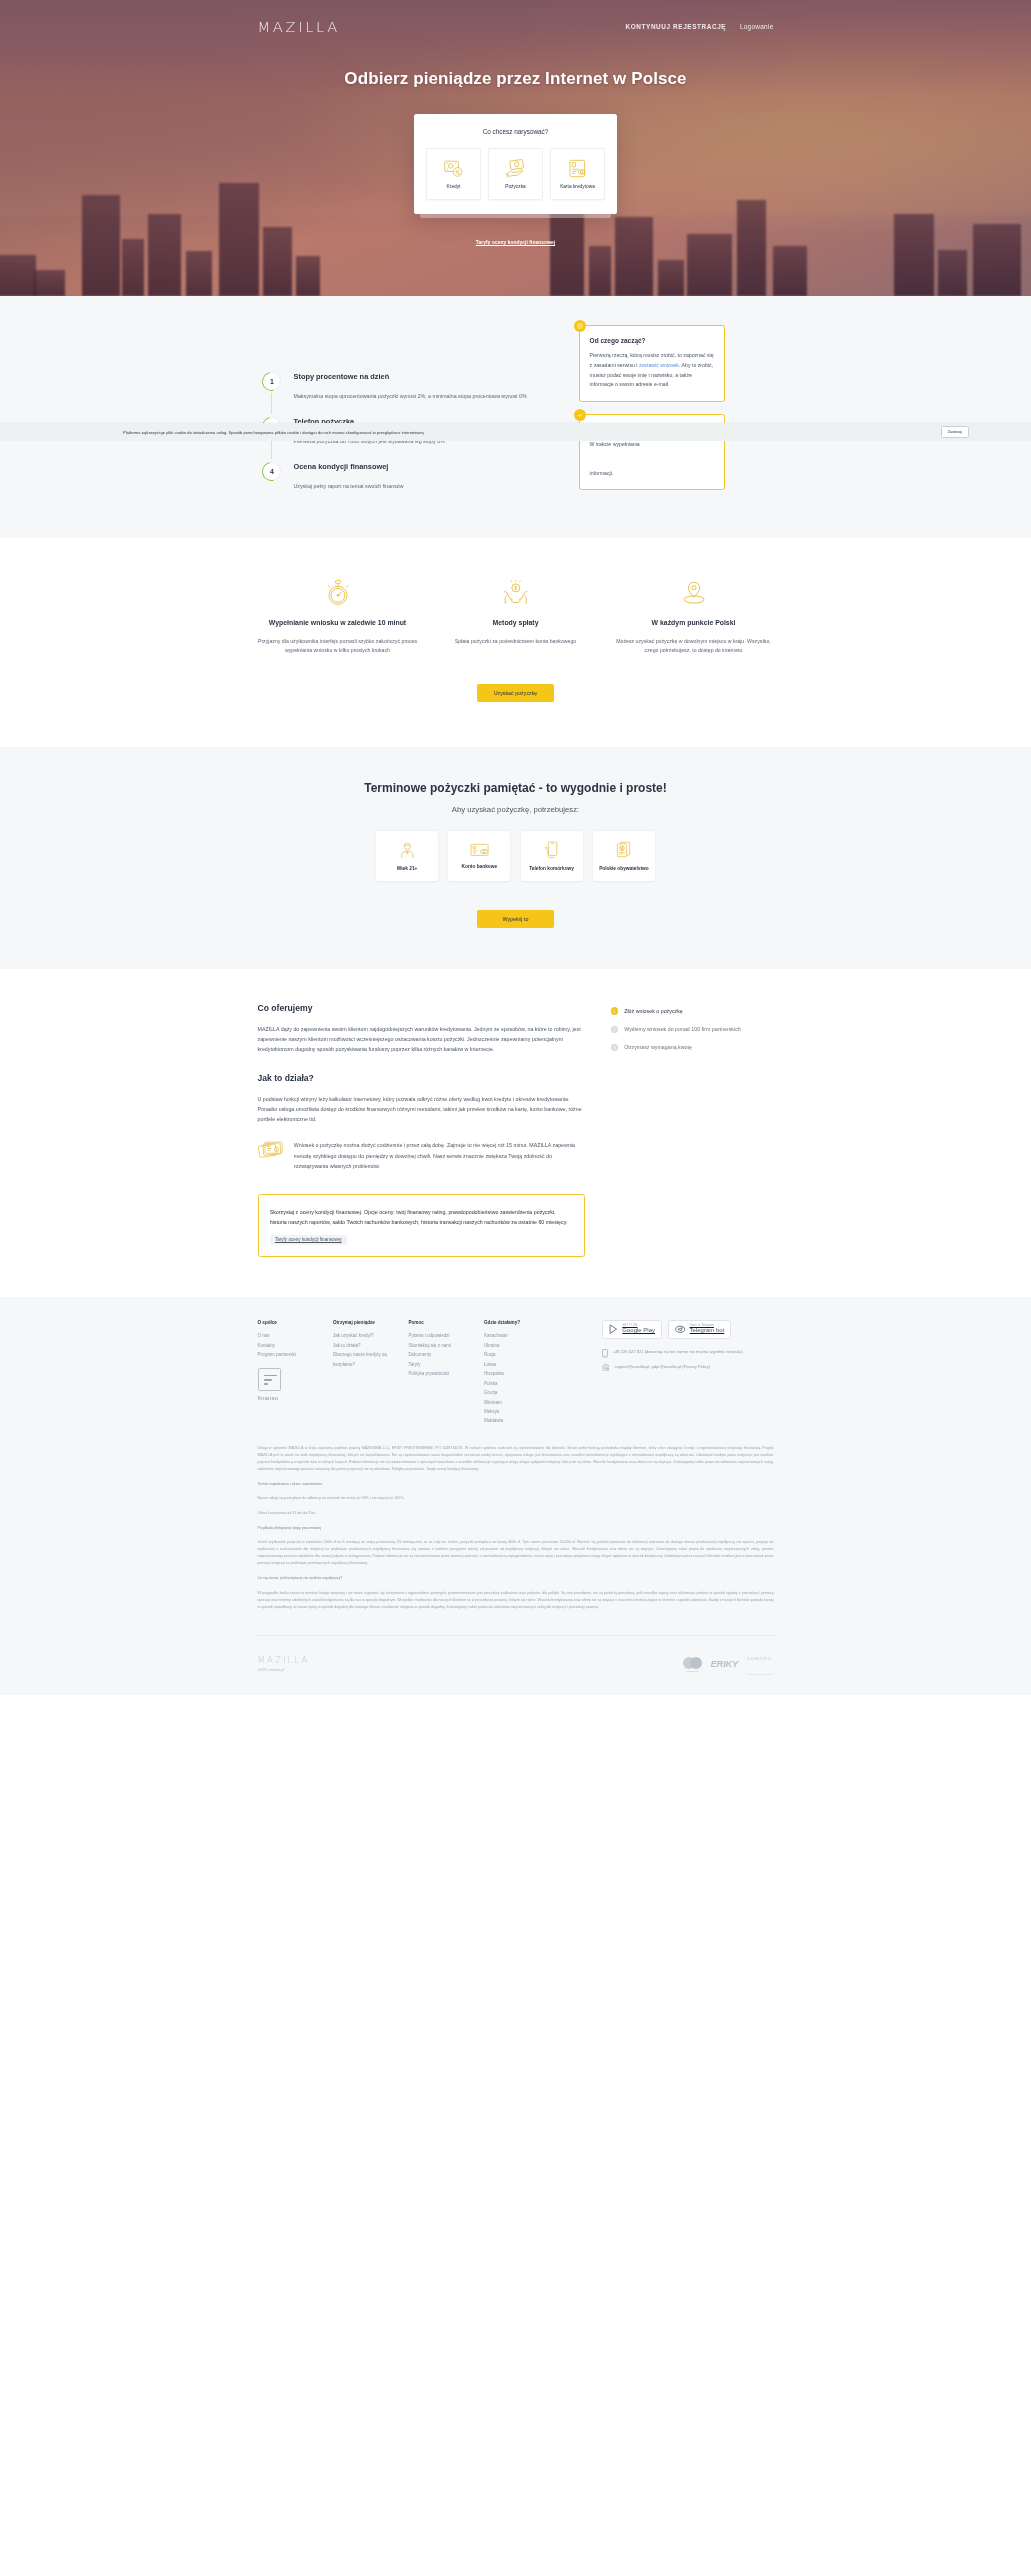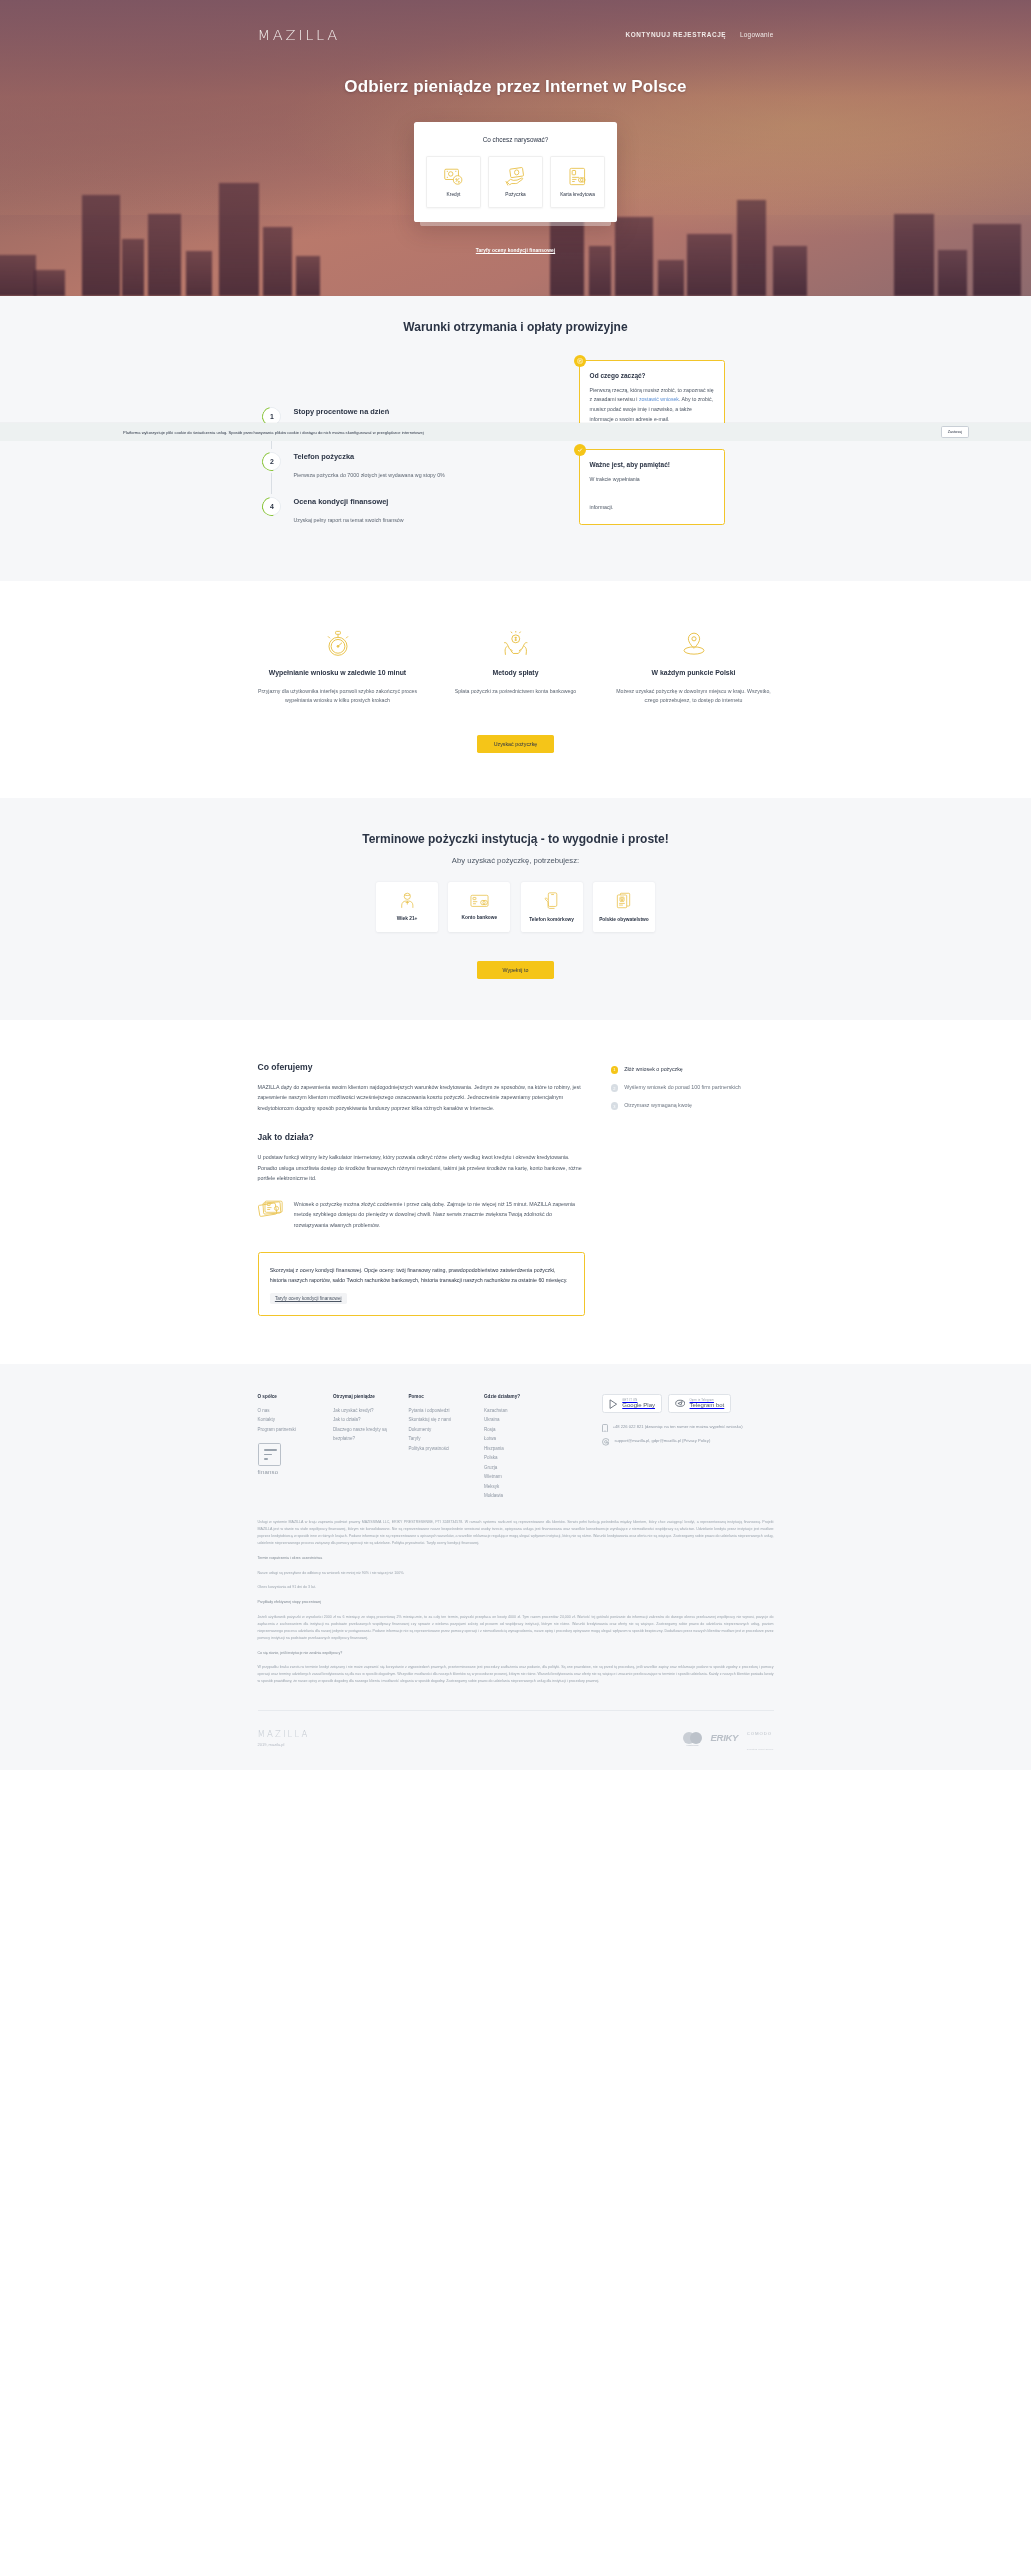--- a/index.html
+++ b/index.html
@@ -5,21 +5,21 @@
 <style>
   * { box-sizing: border-box; margin: 0; padding: 0; }
   html, body { width: 1031px; }
   body {
     font-family: "Liberation Sans", "DejaVu Sans", sans-serif;
     background: #ffffff;
     color: #2b3445;
     -webkit-font-smoothing: antialiased;
   }
   .wrap { width: 1031px; margin: 0 auto; position: relative; }
-  .container { width: 516px; margin: 8px auto; }
+  .container { width: 516px; margin: 0 auto; }
 
   
   .hero {
     position: relative;
     height: 296px;
     overflow: hidden;
     background:
       radial-gradient(ellipse at 78% 42%, rgba(196,176,110,0.55) 0%, rgba(170,120,95,0) 46%),
       radial-gradient(ellipse at 18% 20%, rgba(120,80,95,0.75) 0%, rgba(150,95,95,0) 55%),
       linear-gradient(160deg, #7e5763 0%, #9c6a63 28%, #b9796b 52%, #b2756c 70%, #8d6a6e 100%);
@@ -362,21 +362,20 @@
       </div>
       <div class="chooser-shadow"></div>
 
       <div class="hero-link">
         <a href="#">Taryfy oceny kondycji finansowej</a>
       </div>
     </div>
   </section>
 
   <section class="terms">
-    <h2 class="sect-title">Warunki otrzymania i opłaty prowizyjne</h2>
 
     <div class="container terms-grid">
       <div class="steps">
 
         <div class="step">
           <div class="vline"></div>
           <div class="bullet">
               <span>1</span>
             </div>
           <h3>Stopy procentowe na dzień</h3>
@@ -479,21 +478,21 @@
         </span>
         <h3>W każdym punkcie Polski</h3>
         <p>Możesz uzyskać pożyczkę w dowolnym miejscu w kraju. Wszystko, czego potrzebujesz, to dostęp do internetu</p>
       </div>
 
     </div>
     <button class="btn-yellow">Uzyskać pożyczkę</button>
   </section>
 
   <section class="reqs">
-    <h2>Terminowe pożyczki instytucją - to wygodnie i proste!</h2>
+    <h2>Terminowe pożyczki pamiętać - to wygodnie i proste!</h2>
     <div class="sub">Aby uzyskać pożyczkę, potrzebujesz:</div>
 
     <div class="container req-row">
 
       <div class="req-card">
         <span class="ico">
           <svg width="14.6" height="16.3" viewBox="0 0 17 19" fill="none" stroke="#e8bf45" stroke-width=".9">
             <circle cx="8.5" cy="5" r="3.6"></circle>
             <path d="M5.2 3.4c1.6.9 5 .9 6.6 0"></path>
             <path d="M2 18.5v-3.2c0-2.6 2.1-4.7 4.7-4.7h3.6c2.6 0 4.7 2.1 4.7 4.7v3.2"></path>

